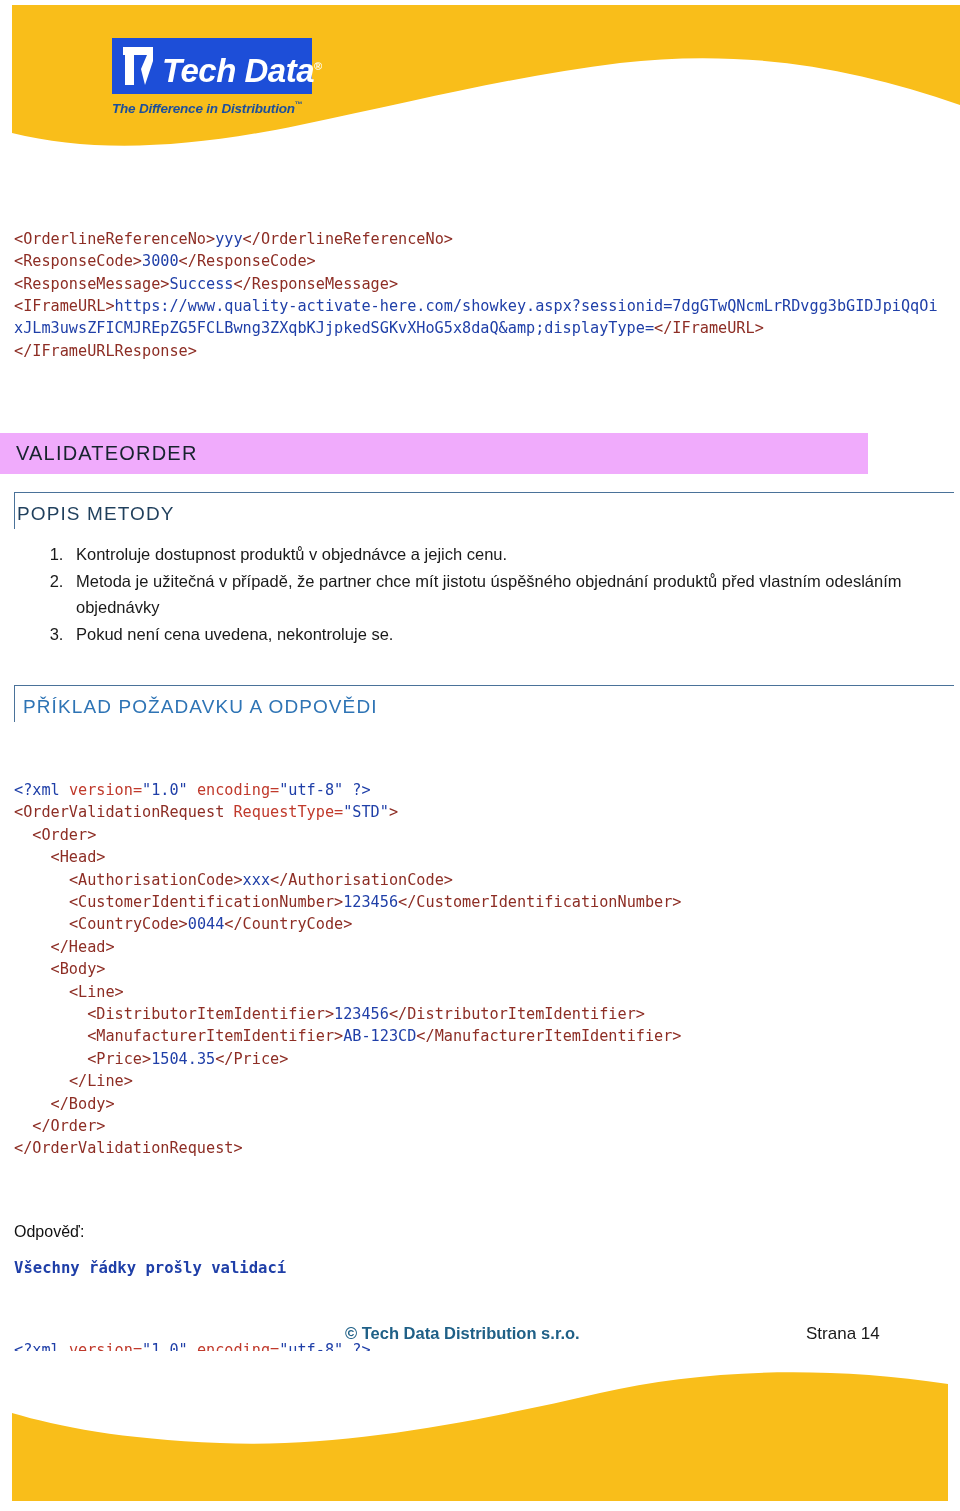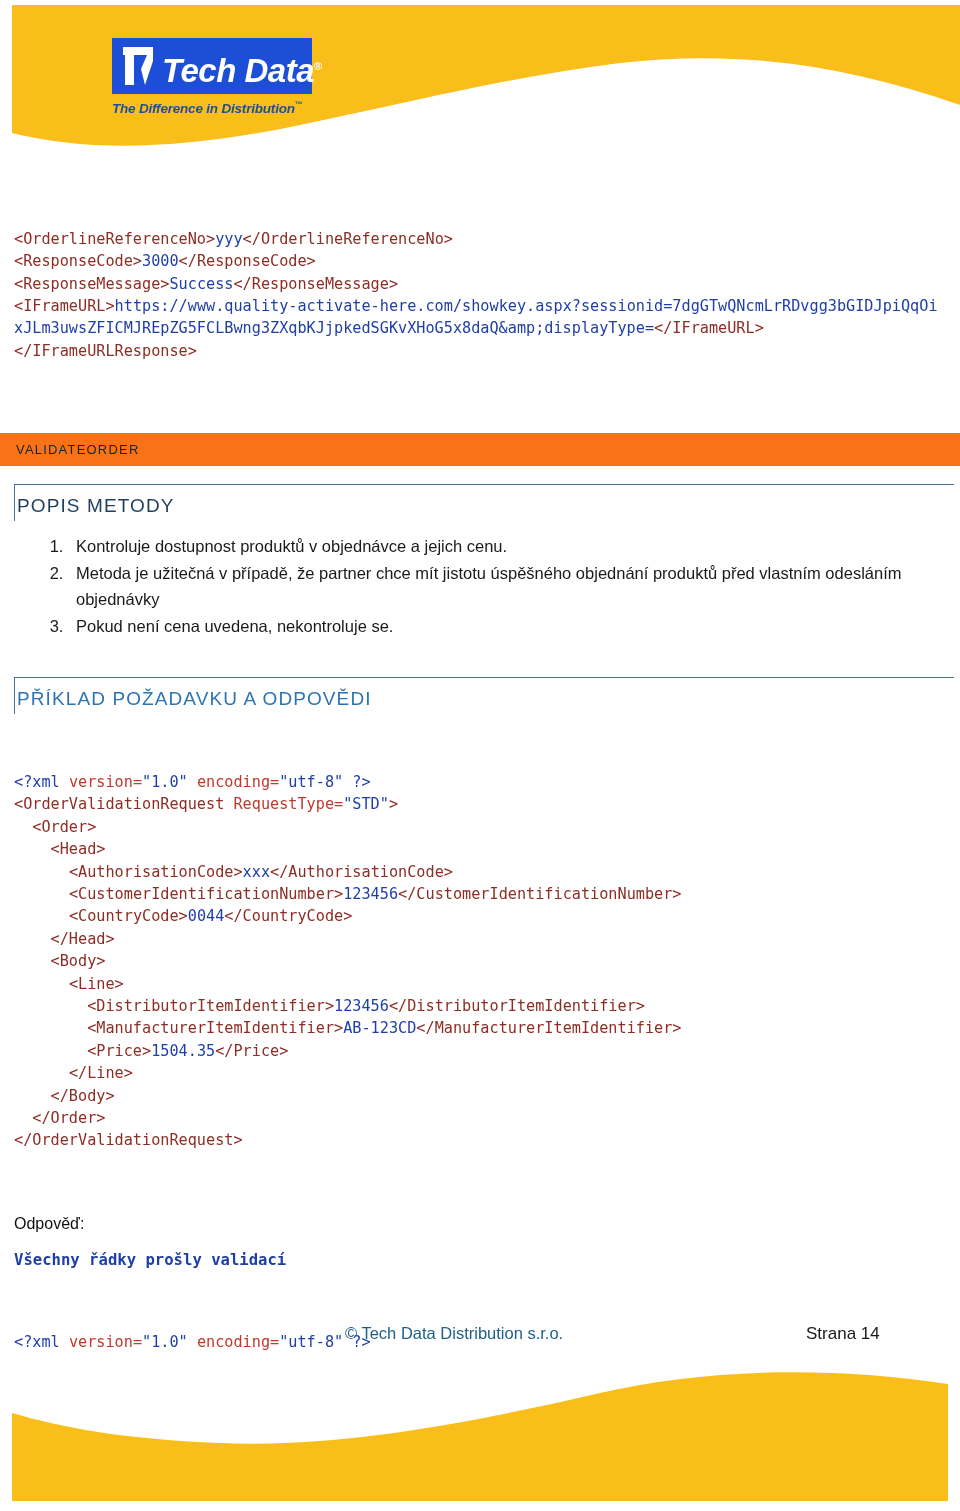--- a/index.html
+++ b/index.html
@@ -95,42 +95,42 @@
   .code-pad { padding: 0 14px 0 14px; }
 
   .tag   { color: #8d2d24; }
   .val   { color: #1f3fa8; }
   .attr  { color: #c0392b; margin-top: 17px; }
   .aval  { color: #1f3fa8; }
   .punct { color: #1f3fa8; }
 
   
   .h-band {
-    background: #f97316;
+    background: #f0abfc;
     color: #17232e;
-    font-size: 13px;
+    font-size: 20px;
     letter-spacing: 1.2px;
     padding: 9px 0 9px 16px;
-    width: 960px;
+    width: 868px;
     box-sizing: border-box;
   }
   .h-rule {
     border-top: 1.6px solid #4a7299;
     border-left: 1.6px solid #4a7299;
     margin: 0 6px 0 14px;
     padding: 10px 0 4px 2px;
     color: #1f3f5c;
     font-size: 19px;
     letter-spacing: 1.1px;
   }
   .h-rule-blue {
     border-top: 1.6px solid #4a7299;
     border-left: 1.6px solid #4a7299;
     margin: 0 6px 0 14px;
-    padding: 10px 0 4px 2px;
+    padding: 10px 0 4px 8px;
     color: #2e74b5;
     font-size: 19px;
     letter-spacing: 1.1px;
   }
 
   
   ol.method-list {
     margin: 12px 0 16px 0;
     padding: 0 40px 0 68px;
     color: #1a1a1a;
@@ -158,21 +158,21 @@
     position: absolute;
     top: 1324px;
     left: 0;
     width: 960px;
     height: 26px;
   }
   .footer-copy {
     position: absolute;
     left: 345px;
     top: 0;
-    font-weight: normal;
+    font-weight: bold;
     font-size: 16.5px;
     color: #1f6087;
     white-space: nowrap;
   }
   .footer-page {
     position: absolute;
     left: 806px;
     top: 0;
     font-size: 17px;
     color: #1a1a1a;

